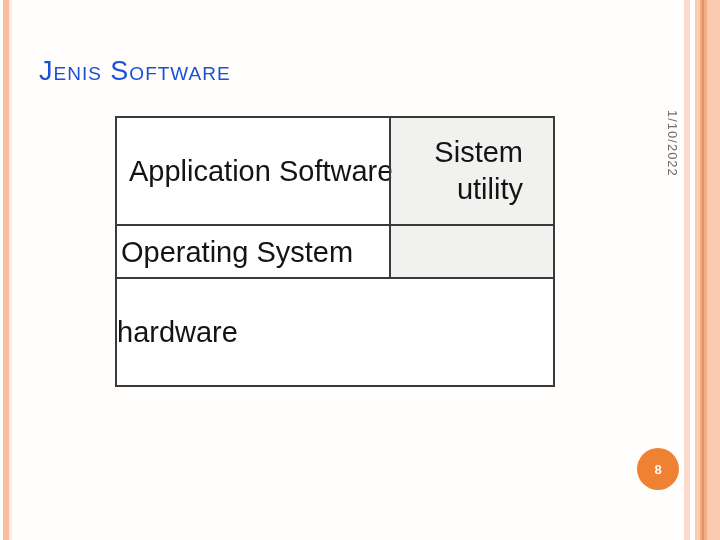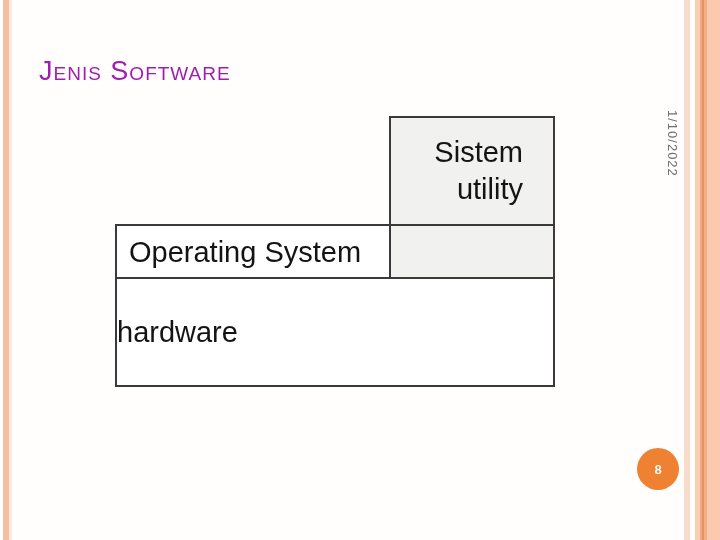--- a/index.html
+++ b/index.html
@@ -22,21 +22,21 @@
       #ea9164 7px, #ea9164 9px,
       #f4ae86 9px, #f4ae86 12px,
       #fbc9ae 12px, #fbc9ae 25px);
   }
 
   
   .title {
     position:absolute; left:39px; top:56px; margin:0;
     font-size:27px; line-height:31px; font-weight:400;
     font-variant:small-caps; letter-spacing:1px;
-    color:#a21caf; white-space:nowrap;
+    color:#1d4ed8; white-space:nowrap;
   }
 
   
   .date-vertical {
     position:absolute; left:665px; top:110px;
     writing-mode:vertical-rl;
     font-size:13px; letter-spacing:1px; color:#6f6f6f;
   }
 
   
@@ -48,21 +48,21 @@
   }
   .cell-app { left:0; top:0; width:276px; height:110px; background:#ffffff;
               display:flex; align-items:center; overflow:visible; }
   .cell-app span { white-space:nowrap; padding-left:12px; }
   .cell-sistem { left:274px; top:0; width:166px; height:110px;
                  background:rgba(232,232,232,0.62);
                  display:flex; align-items:center; justify-content:flex-end; }
   .cell-sistem span { padding-right:30px; text-align:right; line-height:37px; }
   .cell-os { left:0; top:108px; width:276px; height:55px; background:#ffffff;
              display:flex; align-items:center; }
-  .cell-os span { white-space:nowrap; padding-left:12px; }
+  .cell-os span { white-space:nowrap; padding-left:4px; }
   .cell-os-right { left:274px; top:108px; width:166px; height:55px;
                    background:rgba(232,232,232,0.62); }
   .cell-hw { left:0; top:161px; width:440px; height:110px; background:#ffffff;
              display:flex; align-items:center; }
 
   
   .page-badge {
     position:absolute; left:637px; top:448px; width:42px; height:42px;
     border-radius:50%; background:#ef8133;
     display:flex; align-items:center; justify-content:center;
@@ -75,20 +75,23 @@
 <div class="slide">
 
   <div class="stripe-left"></div>
   <div class="stripe-left-faint"></div>
 
   <h1 class="title">Jenis Software</h1>
 
   <div class="date-vertical">1/10/2022</div>
 
   <div class="diagram">
+    <div class="cell cell-app">
+      <span>Application Software</span>
+    </div>
     <div class="cell cell-sistem">
       <span>Sistem utility</span>
     </div>
     <div class="cell cell-os">
       <span>Operating System</span>
     </div>
     <div class="cell cell-os-right"></div>
     <div class="cell cell-hw">
       <span>hardware</span>
     </div>

